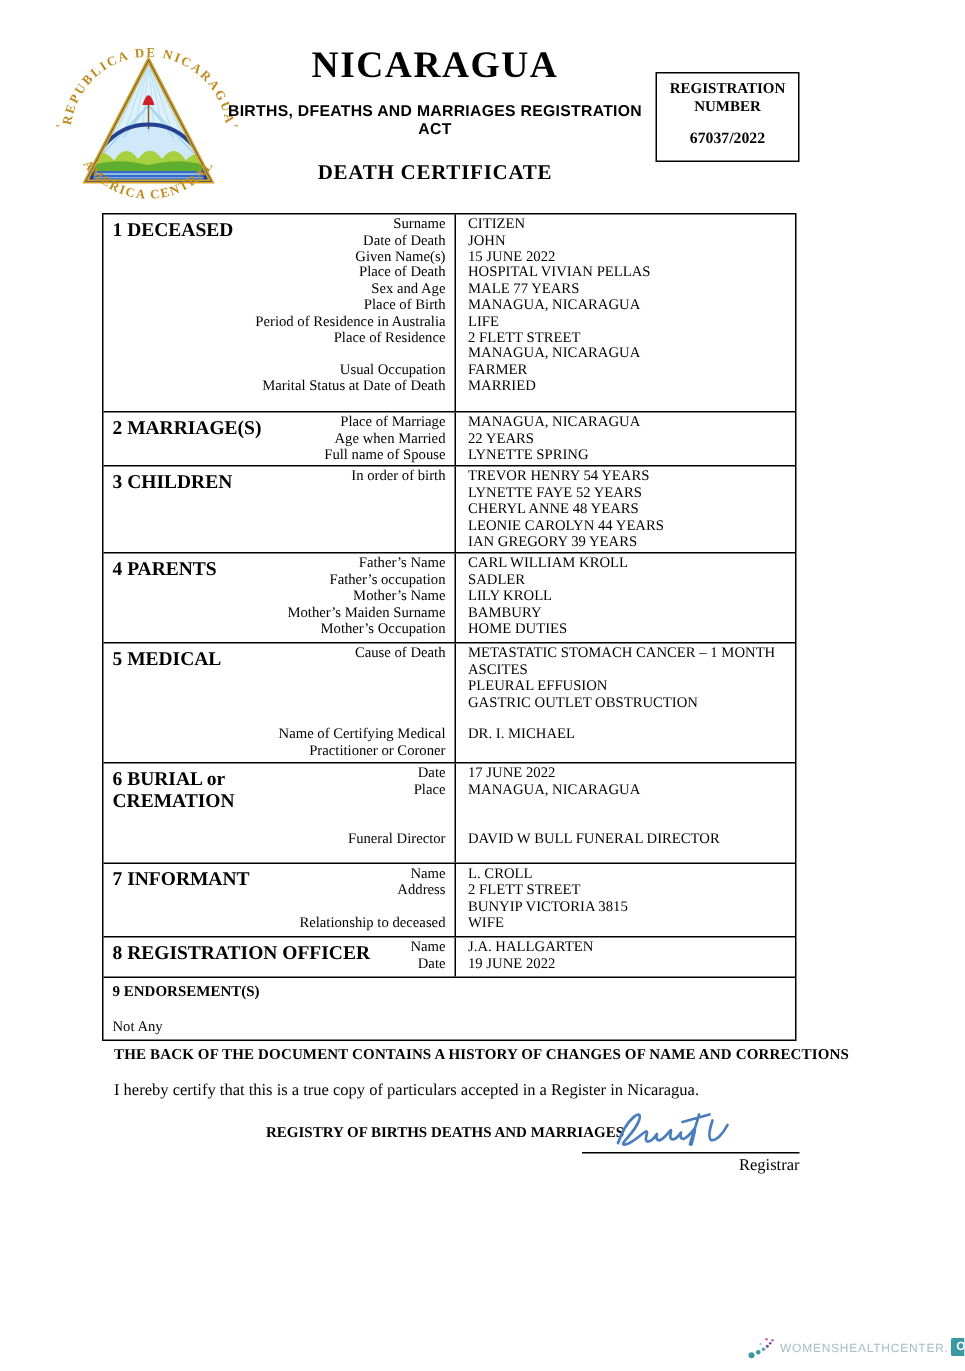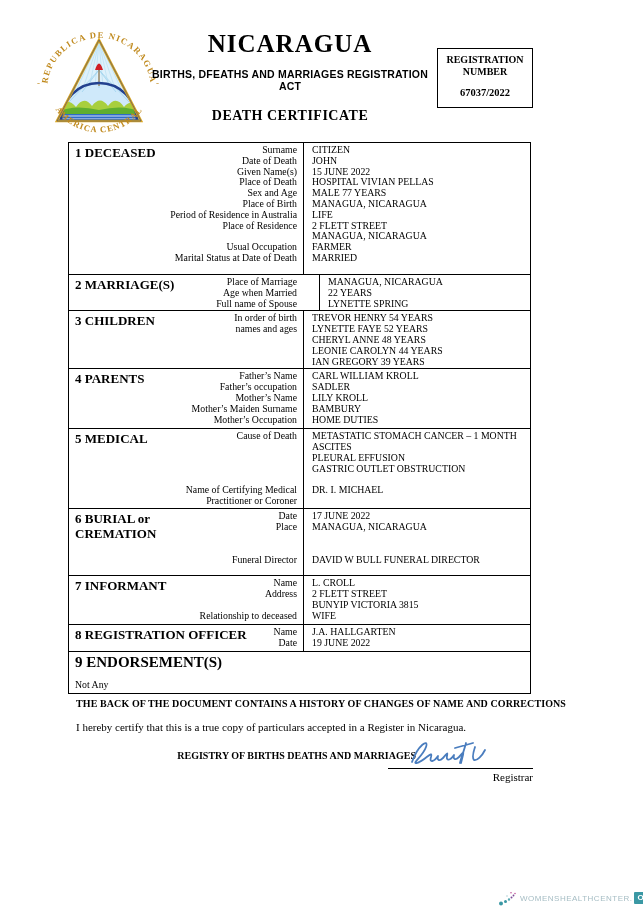--- a/index.html
+++ b/index.html
@@ -28,21 +28,21 @@
 
   
   #cert-table { position:absolute; left:68px; top:142px; width:463px; border:1.5px solid #000; box-sizing:border-box; }
   .section { position:relative; display:flex; border-top:1px solid #000; box-sizing:border-box; }
   .section:first-child { border-top:none; }
   .cell-left { width:234px; position:relative; padding:2px 0 1px 0; box-sizing:border-box; }
   .sec-title { position:absolute; top:3px; left:6px; font-weight:bold; font-size:13px; line-height:14.5px; white-space:nowrap; }
   .labels { text-align:right; padding-right:6px; font-size:9.8px; line-height:10.8px; }
   .cell-right { flex:1; border-left:1.5px solid #000; padding:2px 4px 1px 8px; font-size:9.8px; line-height:10.8px; box-sizing:border-box; }
   .section.full { display:block; padding:3px 6px; }
-  .section.full .sec-title-static { font-weight:bold; font-size:15px; line-height:14.5px; }
+  .section.full .sec-title-static { font-weight:bold; font-size:10px; line-height:14.5px; }
   .sec-note { margin-top:9px; font-size:9.8px; }
 
   
   .back-note { position:absolute; left:76px; top:698px; width:520px; font-weight:bold; font-size:10px; letter-spacing:0.1px; }
   .certify   { position:absolute; left:76px; top:721px; width:520px; font-size:11px; }
   .registry  { position:absolute; left:76px; top:750px; width:340px; font-weight:bold; font-size:10px;text-align:right; }
   .sig-svg   { position:absolute; left:398px; top:735px; width:118px; height:34px; }
   .sig-line  { position:absolute; left:388px; top:768px; width:145px; border-top:1.5px solid #000; }
   .registrar { position:absolute; left:388px; top:771px; width:145px; text-align:right; font-size:11px; }
 
@@ -146,21 +146,21 @@
           <div class="val">HOSPITAL VIVIAN PELLAS</div>
           <div class="val">MALE 77 YEARS</div>
           <div class="val">MANAGUA, NICARAGUA</div>
           <div class="val">LIFE</div>
           <div class="val">2 FLETT STREET</div>
           <div class="val">MANAGUA, NICARAGUA</div>
           <div class="val">FARMER</div>
           <div class="val">MARRIED</div>
         </div>
       </div>
-      <div class="section" style="min-height: 34px; gap: 16px;">
+      <div class="section" style="min-height: 34px;">
         <div class="cell-left">
           <div class="sec-title">
             <div>2 MARRIAGE(S)</div>
           </div>
           <div class="labels">
             <div class="lab">Place of Marriage</div>
             <div class="lab">Age when Married</div>
             <div class="lab">Full name of Spouse</div>
           </div>
         </div>
@@ -170,21 +170,20 @@
           <div class="val">LYNETTE SPRING</div>
         </div>
       </div>
       <div class="section" style="min-height: 57px;">
         <div class="cell-left">
           <div class="sec-title">
             <div>3 CHILDREN</div>
           </div>
           <div class="labels">
             <div class="lab">In order of birth</div>
-            <div class="lab">names and ages</div>
             <div class="lab">&nbsp;</div>
             <div class="lab">&nbsp;</div>
             <div class="lab">&nbsp;</div>
           </div>
         </div>
         <div class="cell-right">
           <div class="val">TREVOR HENRY 54 YEARS</div>
           <div class="val">LYNETTE FAYE 52 YEARS</div>
           <div class="val">CHERYL ANNE 48 YEARS</div>
           <div class="val">LEONIE CAROLYN 44 YEARS</div>

